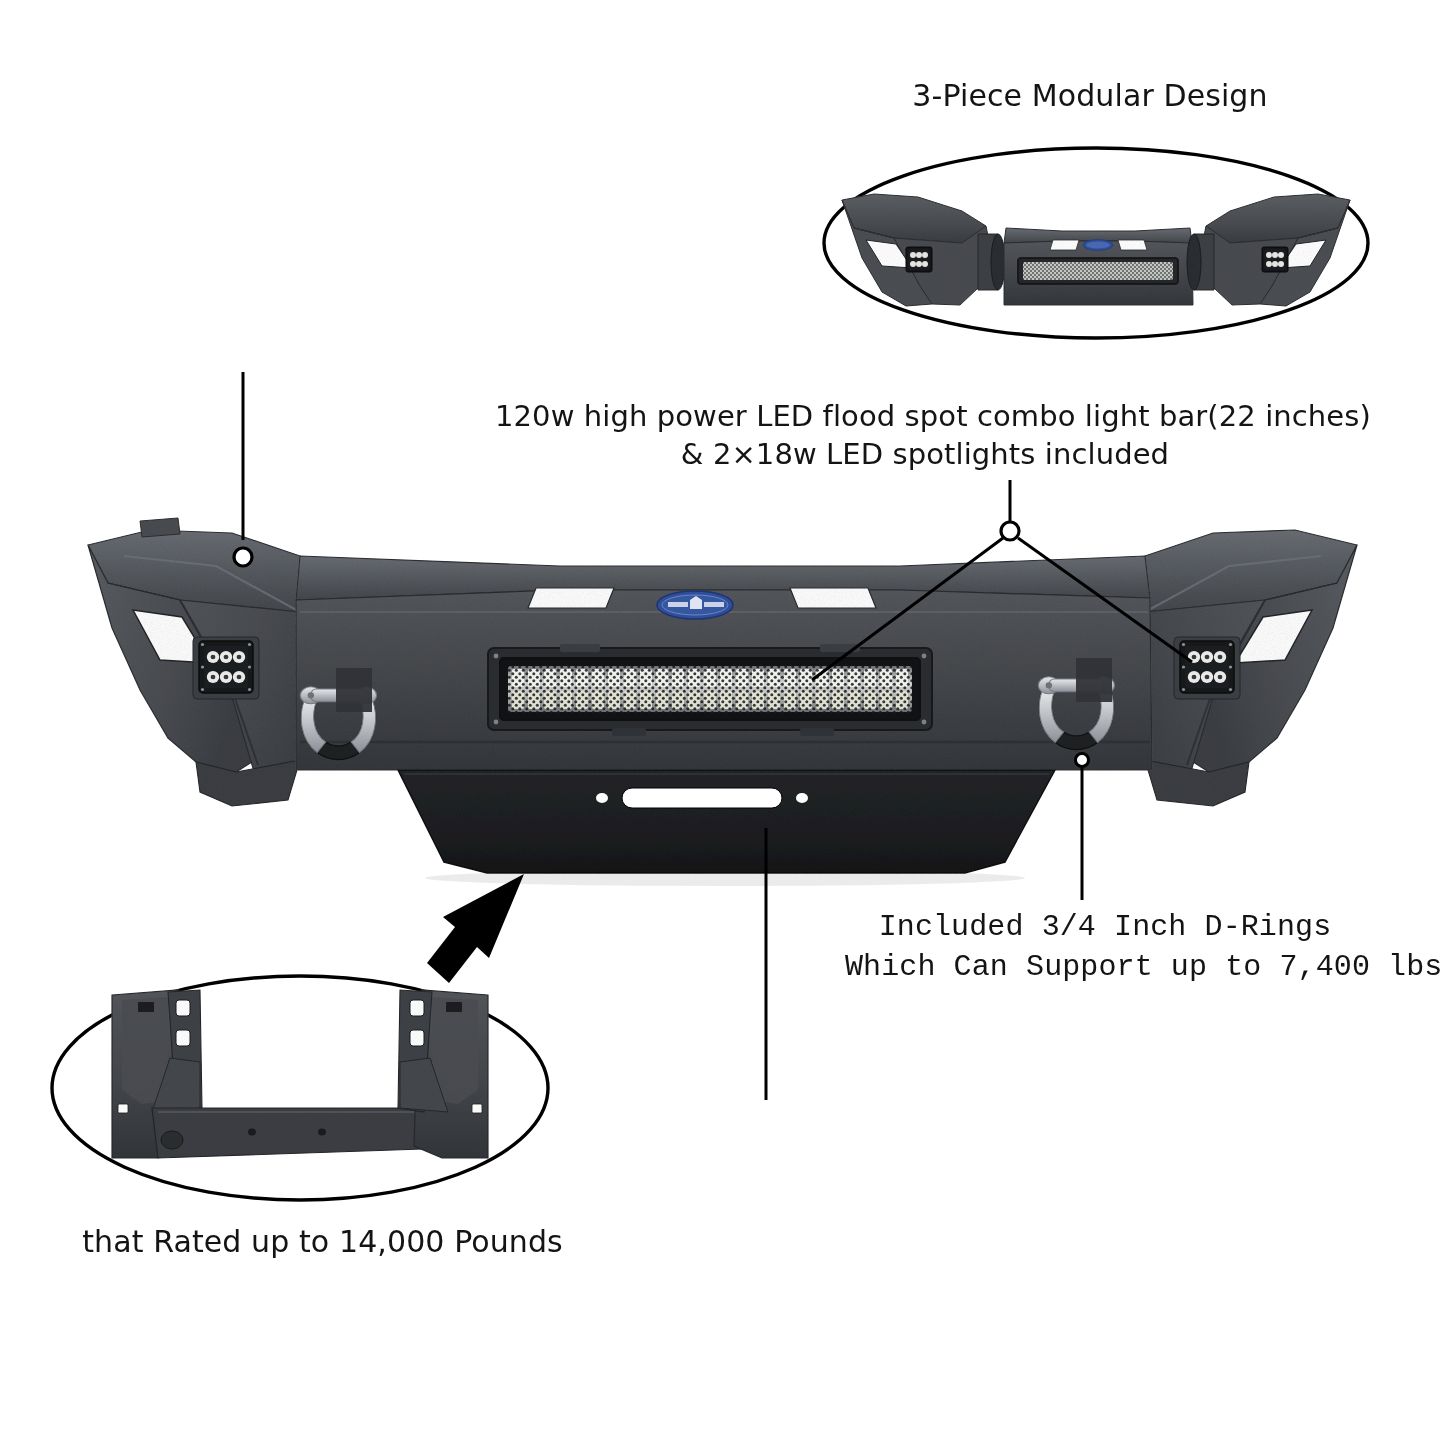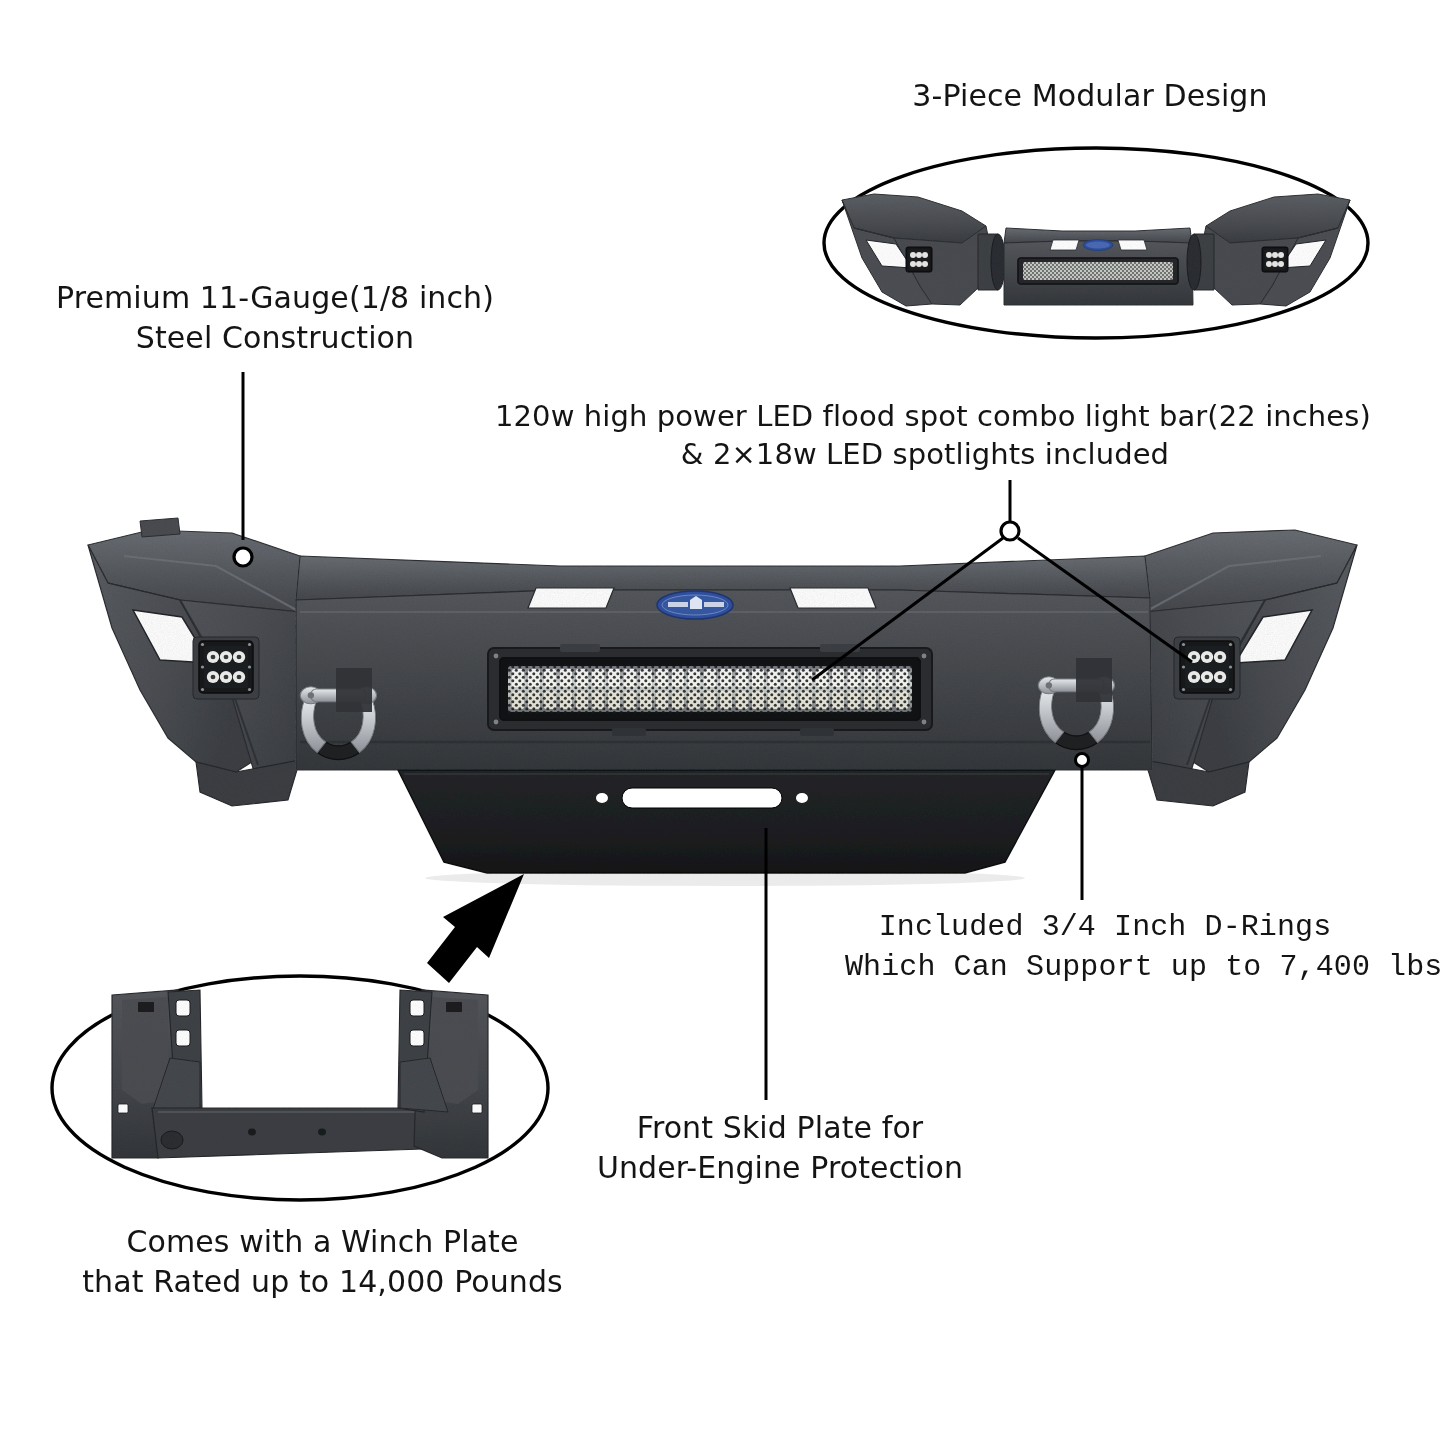--- a/index.html
+++ b/index.html
@@ -452,42 +452,33 @@
       <g>
         <path d="M766 828 L766 1100" stroke-width="3"></path>
       </g>
 
       <g stroke="none" fill="#000000">
         <path d="M427 963 L455 927 L443 917 L524 874 L489 958 L477 947 L449 983 Z"></path>
       </g>
     </g>
   </svg>
 
-  <div class="callout c-steel">
-    <span class="ln">Premium 11-Gauge(1/8 inch)</span>
-    <span class="ln">Steel Construction</span>
-  </div>
 
   <div class="callout c-modular">
     <span class="ln">3-Piece Modular Design</span>
   </div>
 
   <div class="callout c-led">
     <span class="ln">120w high power LED flood spot combo light bar(22 inches)</span>
     <span class="ln">&amp; 2×18w LED spotlights included</span>
   </div>
 
   <div class="callout c-drings">
     <span class="ln">Included 3/4 Inch D-Rings</span>
     <span class="ln">Which Can Support up to 7,400 lbs</span>
   </div>
 
-  <div class="callout c-skid">
-    <span class="ln">Front Skid Plate for</span>
-    <span class="ln">Under-Engine Protection</span>
-  </div>
 
   <div class="callout c-winch">
-    <span class="ln">Comes with a Winch Plate</span>
     <span class="ln">that Rated up to 14,000 Pounds</span>
   </div>
 
 </div>
 
 </body></html>

